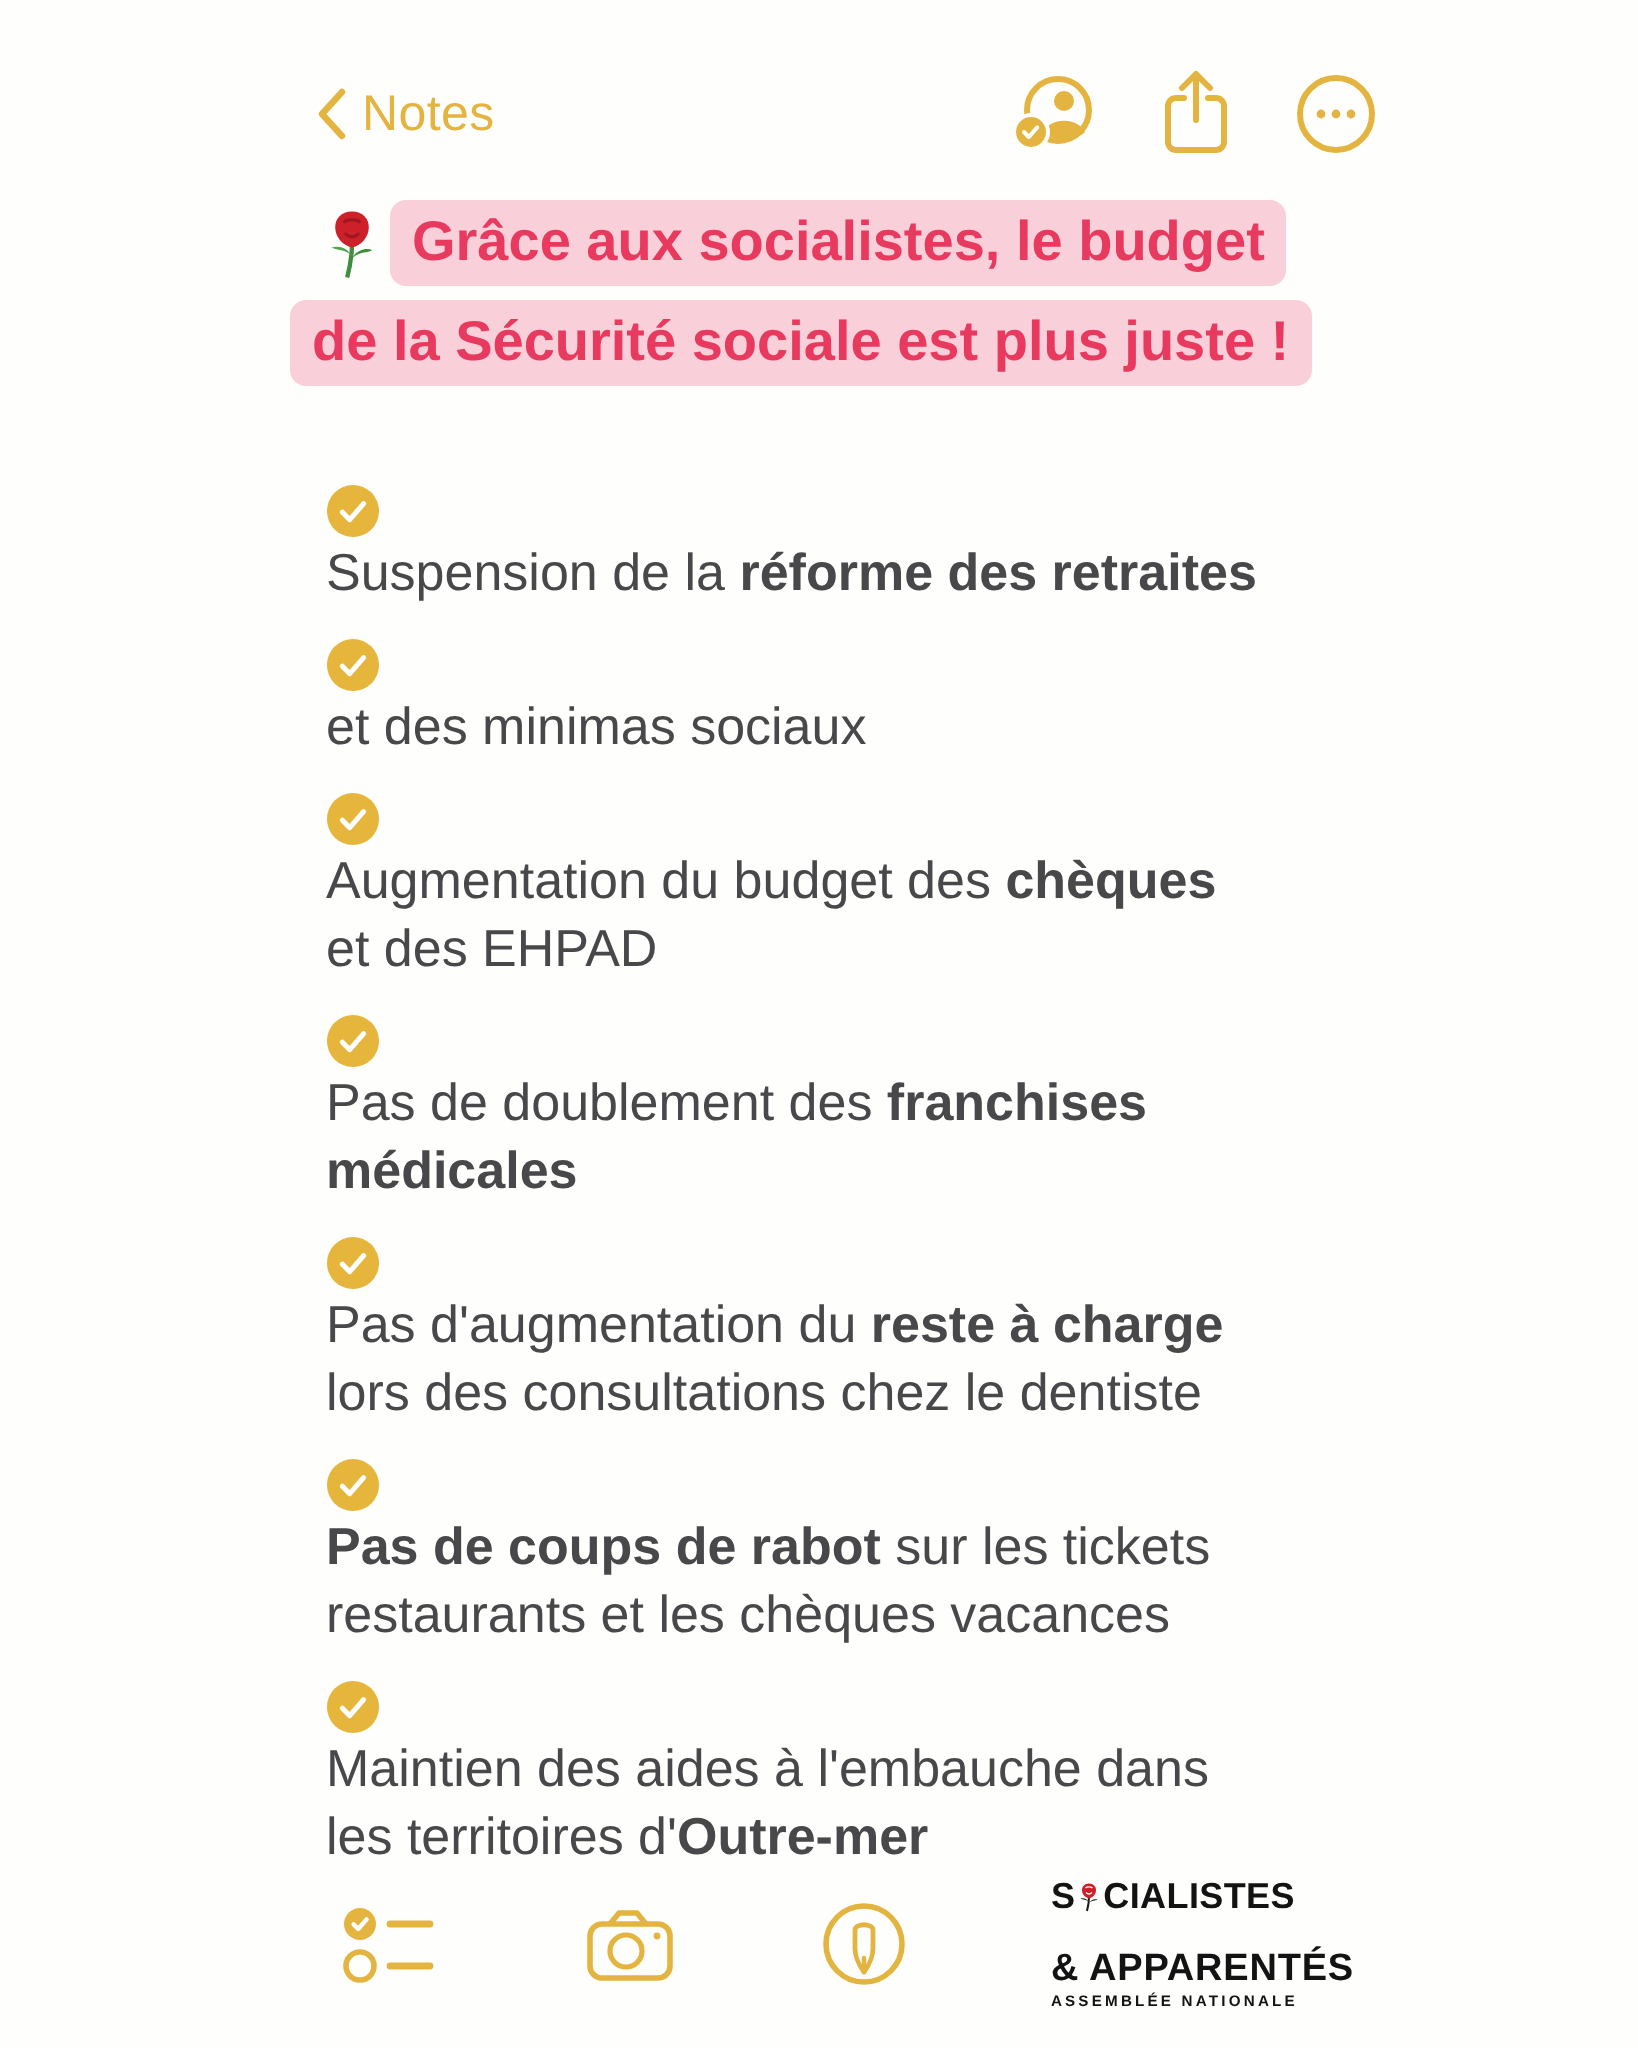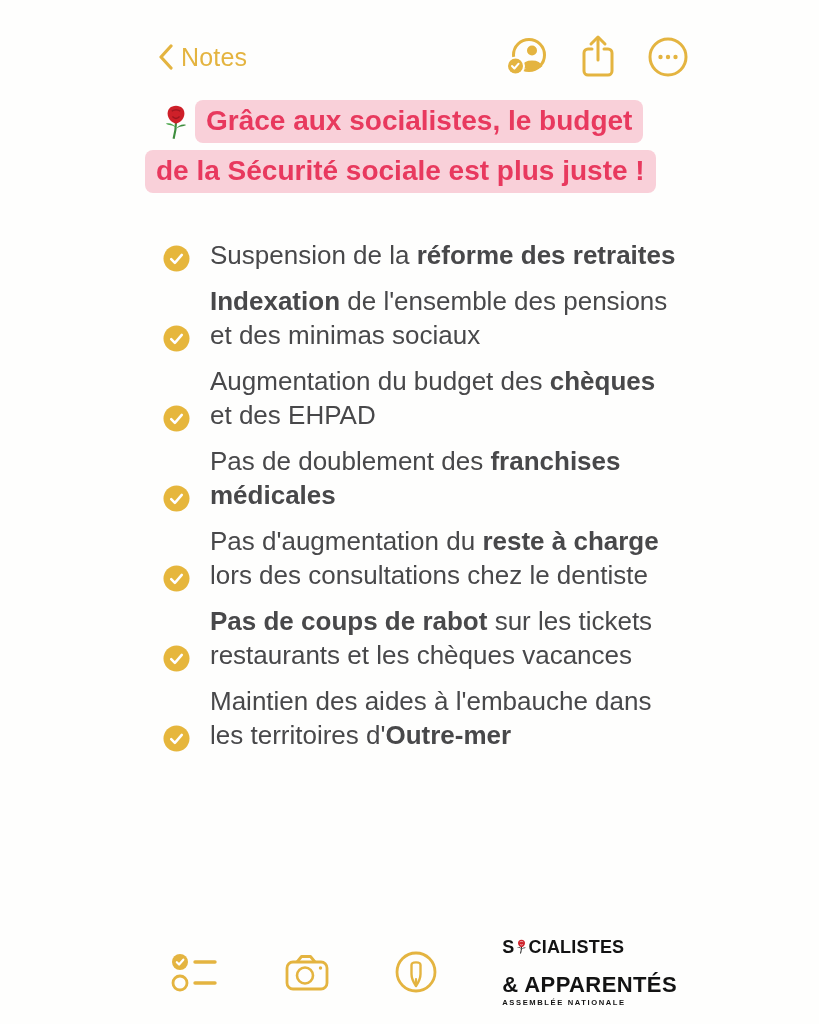--- a/index.html
+++ b/index.html
@@ -33,35 +33,35 @@
   .title-block{position:absolute;top:100px;left:145px;width:540px;}
   .title-line{margin-bottom:7px;display:flex;align-items:center;}
   .rose{width:30px;height:36px;margin-left:16px;margin-right:4px;flex:0 0 auto;}
   .hl{
     display:inline-block;background:var(--highlight-pink);color:var(--title-pink);
     font-weight:700;font-size:28px;line-height:33px;padding:4px 11px 6px 11px;border-radius:8px;
     white-space:nowrap;
   }
   
   .list{position:absolute;top:238px;left:163px;width:520px;}
-  .item{display:flex;align-items:flex-end;padding-bottom:12px;}
+  .item{display:flex;align-items:flex-start;padding-bottom:12px;flex-direction:column;}
   .check-circle{width:27px;height:27px;flex:0 0 auto;margin-top:4px;margin-right:20px;cursor:pointer;}
   .item-text{color:var(--body-text);font-size:26px;line-height:34px;}
   .item-line{white-space:nowrap;}
   .item-text .bold{font-weight:700;}
   
   .toolbar{
     position:absolute;left:170px;right:142px;bottom:26px;height:52px;
     display:flex;justify-content:space-between;align-items:center;
   }
   .tool-icon{display:block;cursor:pointer;}
   .logo{display:flex;flex-direction:column;align-items:flex-start;color:var(--logo-black);line-height:1;}
   .logo-line1{display:flex;align-items:center;font-weight:800;font-size:18px;letter-spacing:.2px;}
   .logo-rose{width:13px;height:15px;margin:0 .5px;}
-  .logo-line2{font-weight:800;font-size:22px;letter-spacing:.4px;margin-top:18px;}
+  .logo-line2{font-weight:800;font-size:19px;letter-spacing:.4px;margin-top:18px;}
   .logo-line3{font-weight:700;font-size:7.6px;letter-spacing:1.6px;margin-top:3px;}
 </style>
 </head>
 <body>
 
 <div class="nav">
   <div class="back-btn">
     <svg width="15" height="26" viewBox="0 0 15 26">
       <path d="M13 2 L3 13 L13 24" fill="none" stroke="var(--accent-gold)" stroke-width="3.2" stroke-linecap="round" stroke-linejoin="round"></path>
     </svg>
@@ -117,21 +117,20 @@
         <div class="item-line"><span>Suspension de la </span><span class="bold">réforme des retraites</span></div>
       </div>
   </div>
 
   <div class="item">
     <svg class="check-circle" viewBox="0 0 28 28">
       <circle cx="14" cy="14" r="13.5" fill="var(--check-fill)"></circle>
       <path d="M8.5 14.6 l3.8 3.9 l7.2 -8.3" fill="none" stroke="#FFFFFF" stroke-width="2.6" stroke-linecap="round" stroke-linejoin="round"></path>
     </svg>
     <div class="item-text">
-        <div class="item-line"><span class="bold">Indexation</span><span> de l'ensemble des pensions</span></div>
         <div class="item-line"><span>et des minimas sociaux</span></div>
       </div>
   </div>
 
   <div class="item">
     <svg class="check-circle" viewBox="0 0 28 28">
       <circle cx="14" cy="14" r="13.5" fill="var(--check-fill)"></circle>
       <path d="M8.5 14.6 l3.8 3.9 l7.2 -8.3" fill="none" stroke="#FFFFFF" stroke-width="2.6" stroke-linecap="round" stroke-linejoin="round"></path>
     </svg>
     <div class="item-text">

